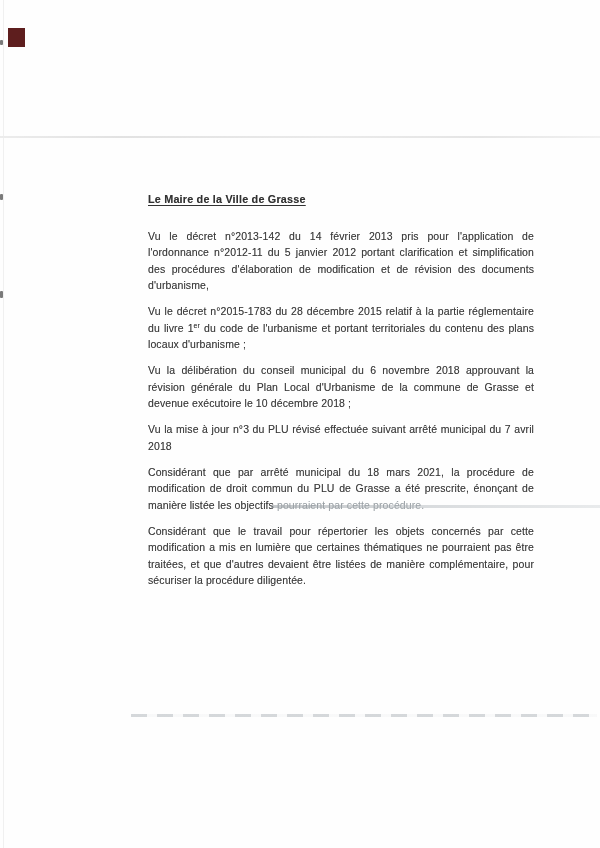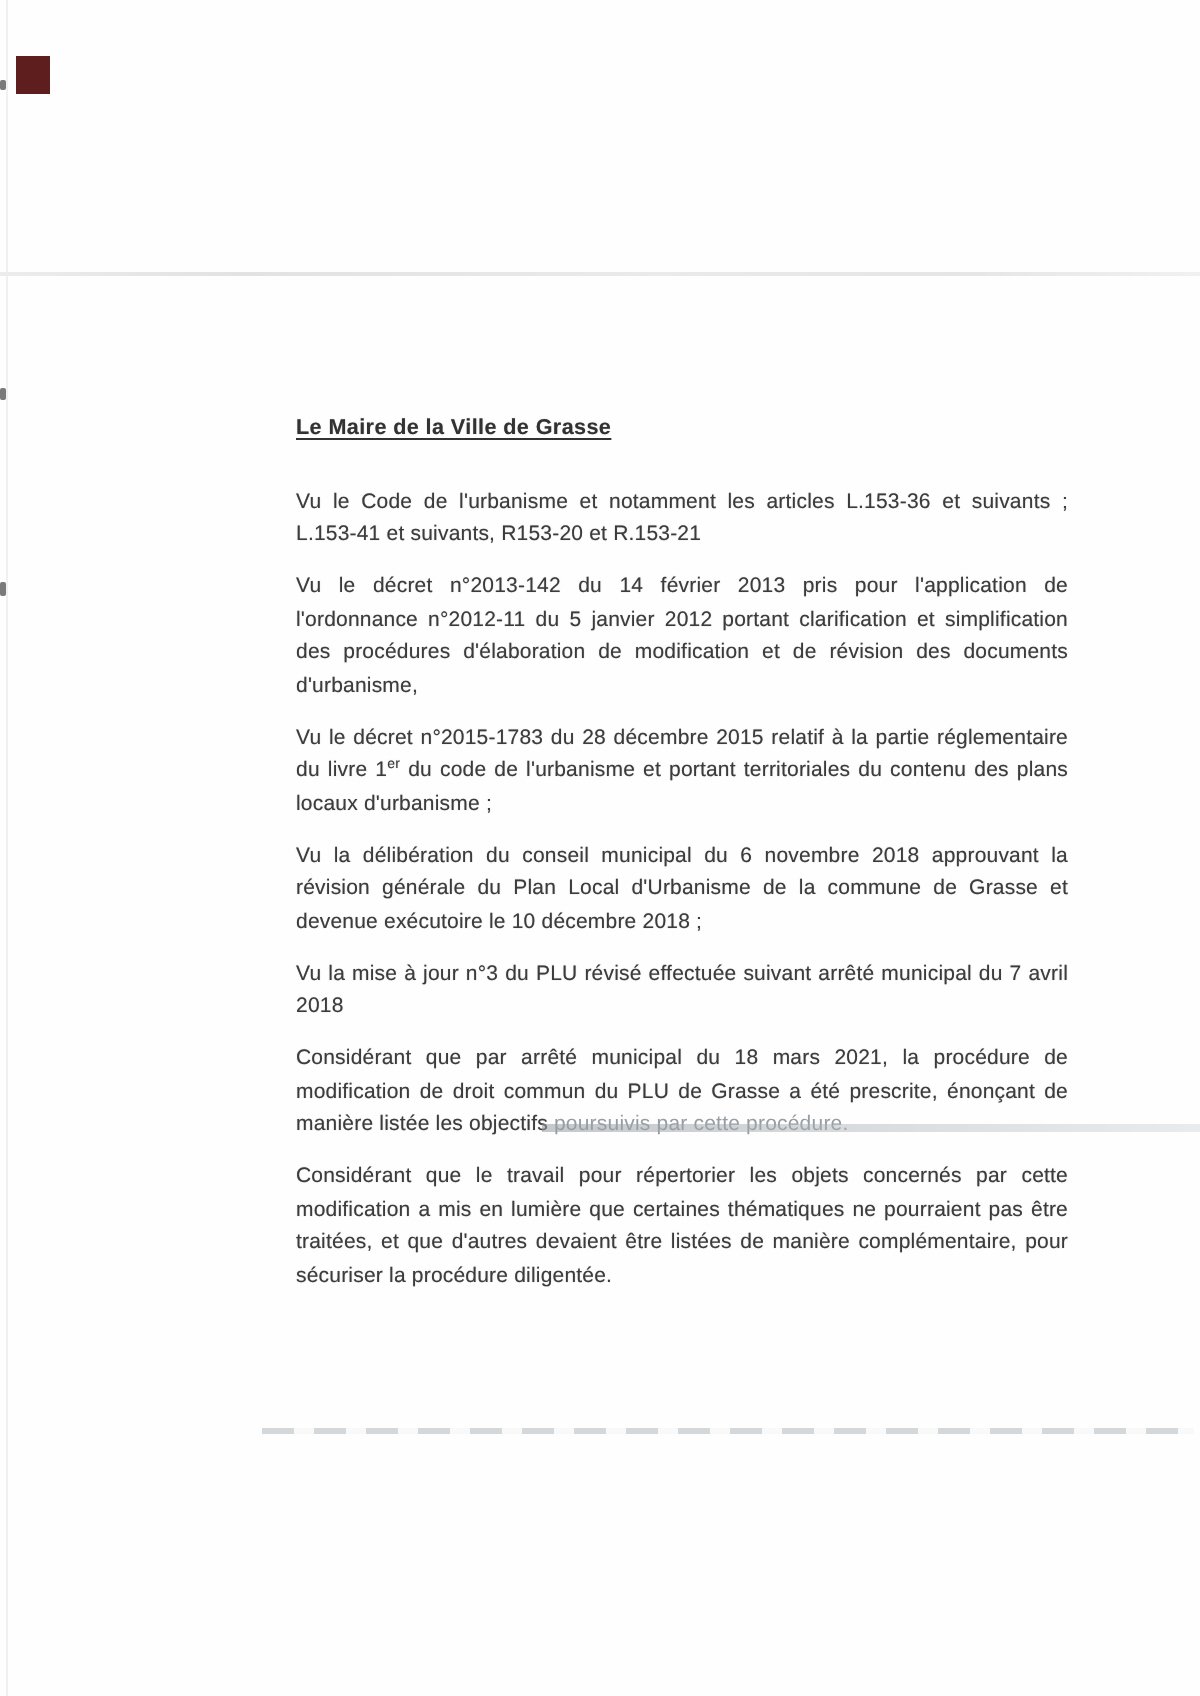--- a/index.html
+++ b/index.html
@@ -67,21 +67,21 @@
     text-align: justify;
     letter-spacing: 0.1px;
     text-shadow: 0 0 0.5px rgba(70,70,70,0.5);
   }
   .doc-title {
     font-size: 10.8px;
     font-weight: bold;
     color: #323232;
     text-decoration: underline;
     text-underline-offset: 2px;
-    margin: 16px 0 20px 0;
+    margin: 1px 0 20px 0;
     line-height: 16.5px;
     letter-spacing: 0.2px;
     text-align: left;
   }
   .content p { margin: 0 0 9.5px 0; }
   sup {
     font-size: 7px;
     line-height: 0;
     vertical-align: 4px;
   }
@@ -126,34 +126,33 @@
   <div class="edge-dash d1"></div>
   <div class="edge-dash d2"></div>
   <div class="edge-dash d3"></div>
   <div class="divider"></div>
 
   <div class="content">
 
     <h1 class="doc-title">Le Maire de la Ville de Grasse</h1>
 
 
-    <p>Vu le Code de l'urbanisme et notamment les articles L.153-36 et suivants ; L.153-41 et suivants, R153-20 et R.153-21</p>
 
     <p>Vu le décret n°2013-142 du 14 février 2013 pris pour l'application de l'ordonnance n°2012-11 du 5 janvier 2012 portant clarification et simplification des procédures d'élaboration de modification et de révision des documents d'urbanisme,</p>
 
     <p><span>Vu le décret n°2015-1783 du 28 décembre 2015 relatif à la partie réglementaire du livre 1</span><sup>er</sup><span> du code de l'urbanisme et portant territoriales du contenu des plans locaux d'urbanisme ;</span></p>
 
     <p>Vu la délibération du conseil municipal du 6 novembre 2018  approuvant la révision générale du Plan Local d'Urbanisme de la commune de Grasse et devenue exécutoire le 10 décembre 2018 ;</p>
 
 
 
 
     <p>Vu la mise à jour n°3 du PLU révisé effectuée suivant arrêté municipal du 7 avril 2018</p>
 
-    <p><span>Considérant que par arrêté municipal du 18 mars 2021, la procédure de modification de droit commun du PLU de Grasse a été prescrite, énonçant de manière listée les objectifs</span> <span class="struck">poursuivis par cette procédure.</span></p>
+    <p><span>Considérant que par arrêté municipal du 18 mars 2021, la procédure de modification de droit commun du PLU de Grasse a été prescrite, énonçant de manière listée les objectifs</span> <span class="struck">pourraient par cette procédure.</span></p>
 
     <p>Considérant que le travail pour répertorier les objets concernés par cette modification a mis en lumière que certaines thématiques ne pourraient pas être traitées, et que d'autres devaient être listées de manière complémentaire, pour sécuriser la procédure diligentée.</p>
 
 
   </div>
 
   <div class="scan-streak"></div>
 
 </div>
 

